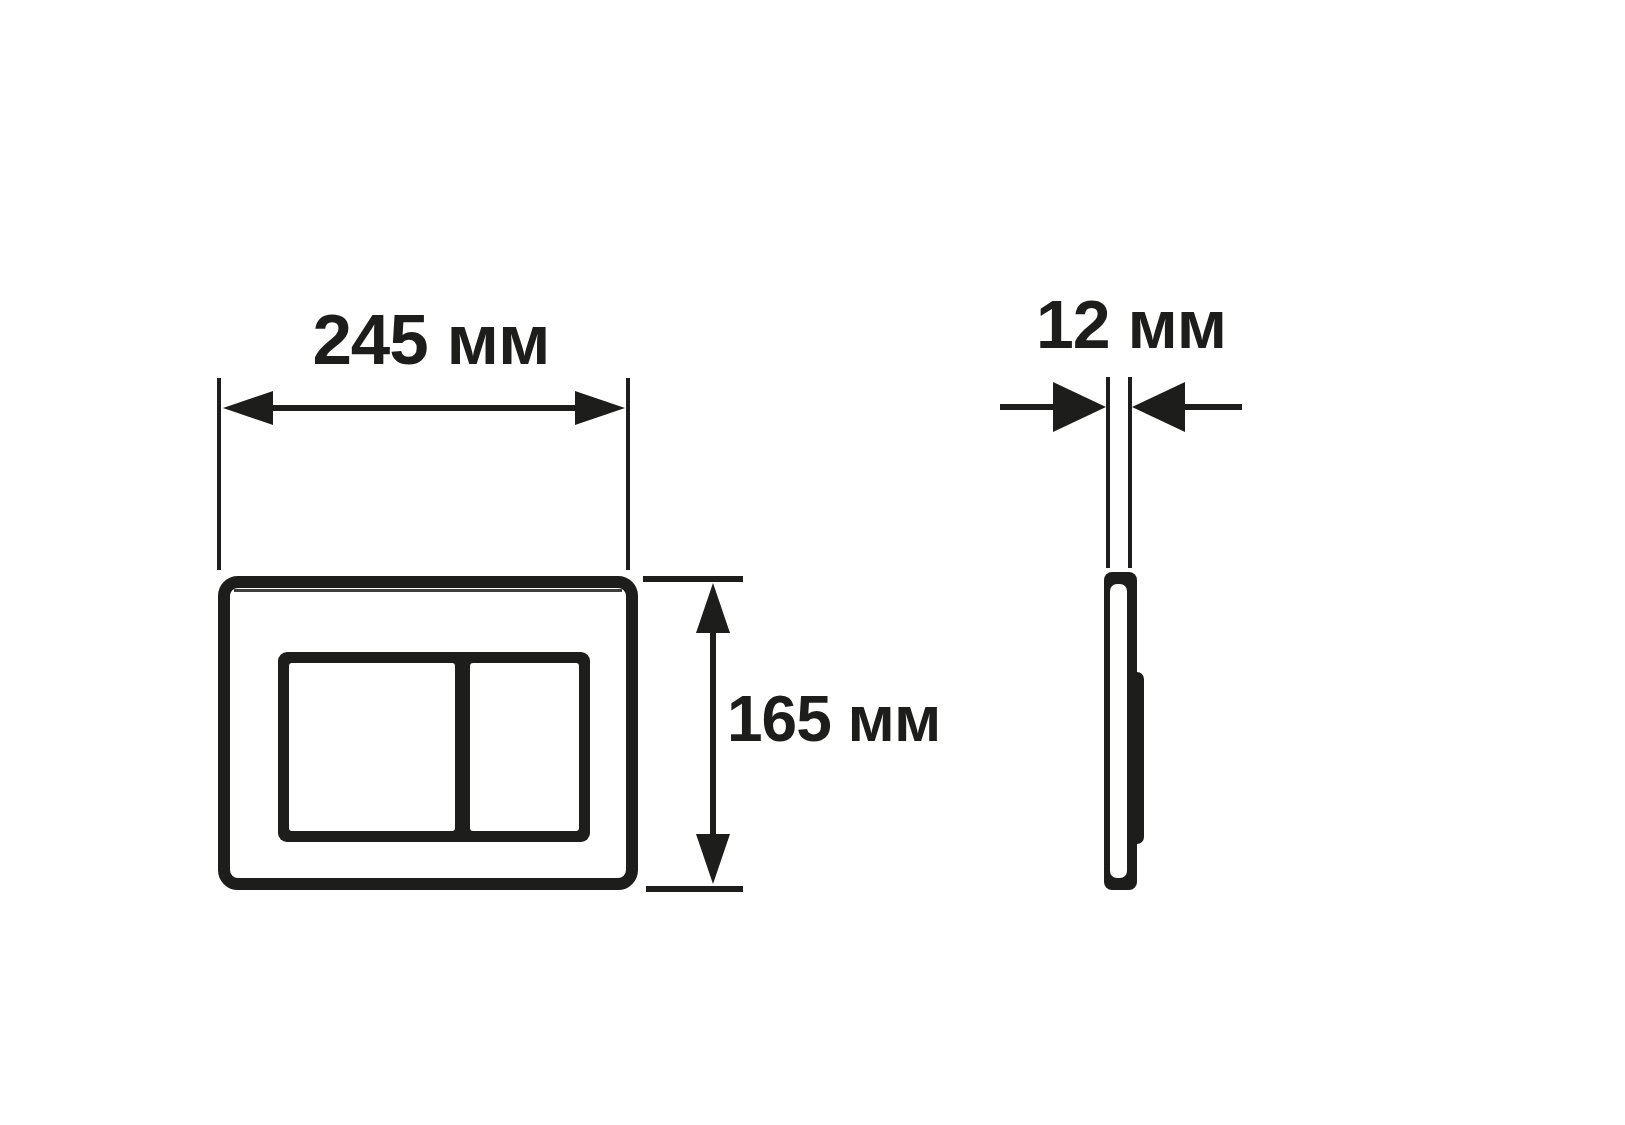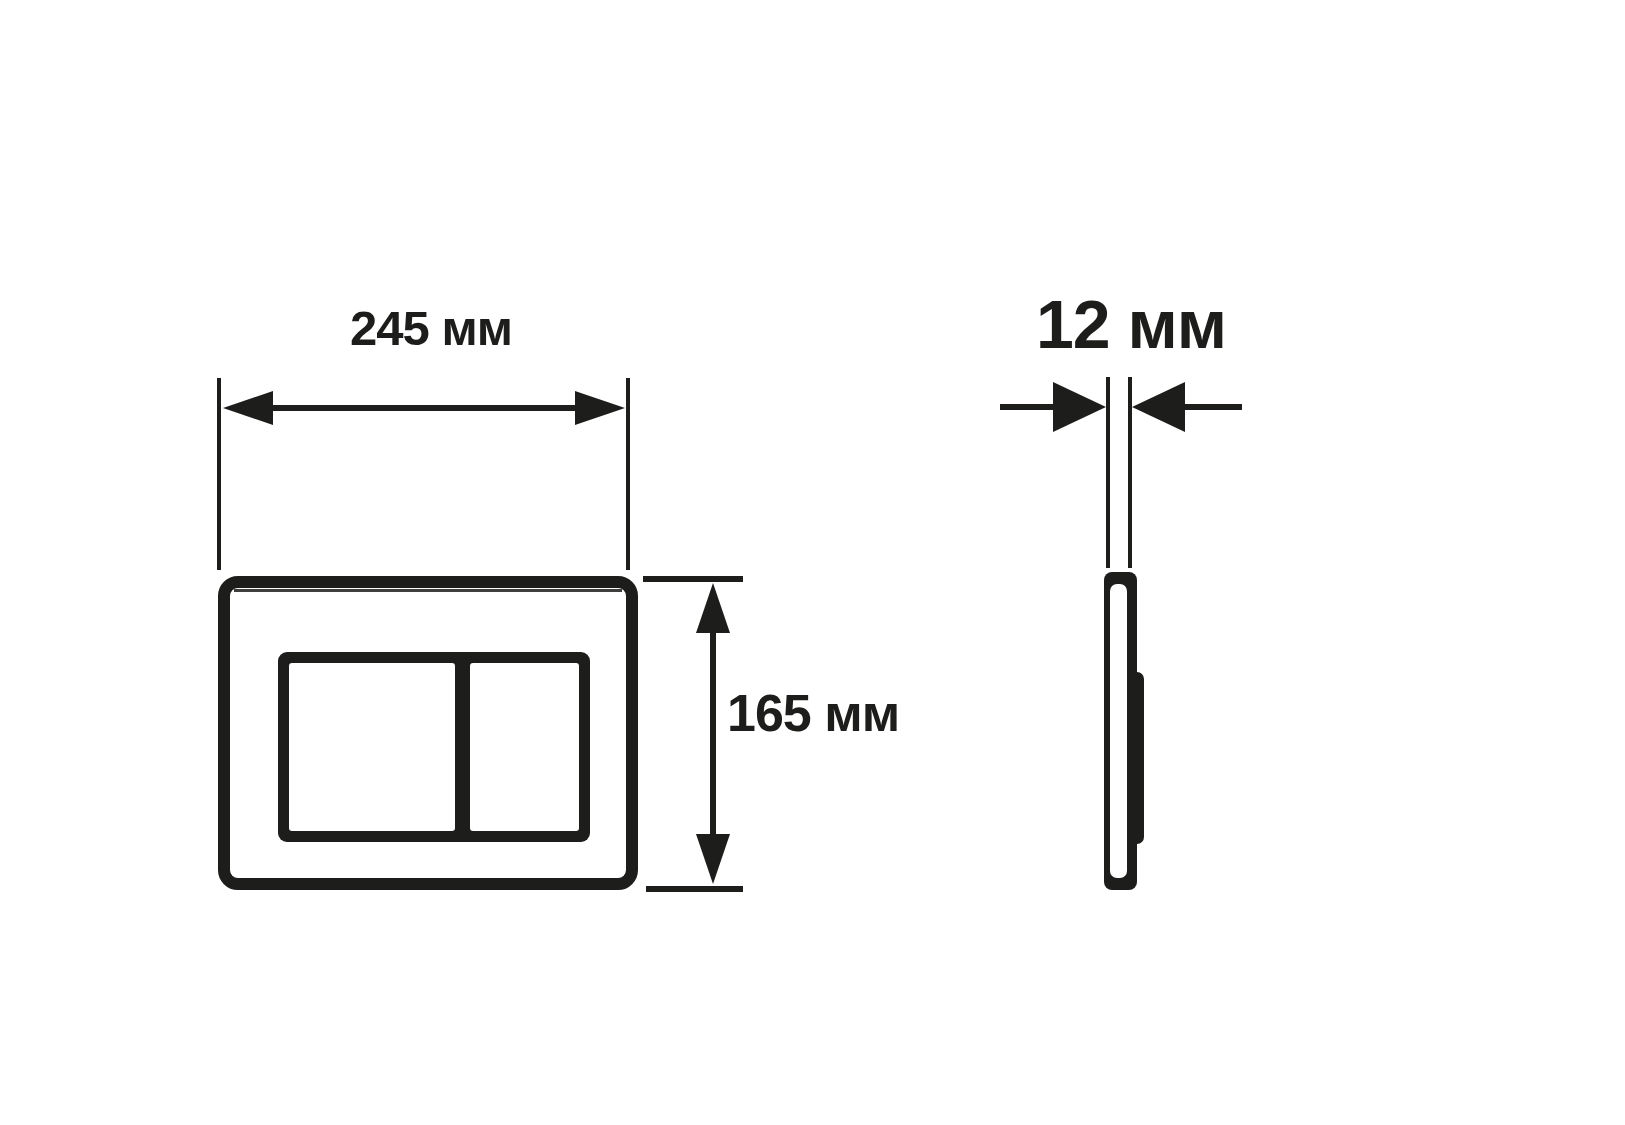--- a/index.html
+++ b/index.html
@@ -97,36 +97,36 @@
     width: 14px; height: 172px;
     background: var(--ink);
     border-radius: 7px;
   }
 </style>
 </head>
 <body>
 
 <div class="stage">
 
-  <span class="dim-label center" style="left:225px; top:304px; width:412px; font-size:49px;">245 мм</span>
+  <span class="dim-label center" style="left:225px; top:304px; width:412px; font-size:71px;">245 мм</span>
   <div class="line" style="left:217px; top:378px; width:4px; height:192px;"></div>
   <div class="line" style="left:626px; top:378px; width:4px; height:192px;"></div>
   <div class="arrow point-left" style="left:223px; top:391px;"></div>
   <div class="line" style="left:267px; top:405px; width:312px; height:6px;"></div>
   <div class="arrow point-right" style="left:575px; top:391px;"></div>
 
   <span class="dim-label center" style="left:981px; top:290px; width:300px; font-size:68px;">12 мм</span>
   <div class="line" style="left:1106px; top:377px; width:4px; height:191px;"></div>
   <div class="line" style="left:1128px; top:377px; width:4px; height:191px;"></div>
   <div class="line" style="left:1000px; top:404px; width:58px; height:6px;"></div>
   <div class="arrow big point-right" style="left:1053px; top:382px;"></div>
   <div class="arrow big point-left" style="left:1132px; top:382px;"></div>
   <div class="line" style="left:1182px; top:404px; width:60px; height:6px;"></div>
 
-  <span class="dim-label" style="left:727px; top:687px; font-size:52px;">165 мм</span>
+  <span class="dim-label" style="left:727px; top:687px; font-size:64px;">165 мм</span>
   <div class="line" style="left:643px; top:576px; width:100px; height:6px;"></div>
   <div class="line" style="left:646px; top:886px; width:97px; height:6px;"></div>
   <div class="arrow point-up" style="left:696px; top:583px;"></div>
   <div class="line" style="left:710px; top:625px; width:6px; height:215px;"></div>
   <div class="arrow point-down" style="left:696px; top:834px;"></div>
 
   <div class="plate-front">
     <div class="plate-top-line"></div>
     <div class="button-group">
       <div class="button-cell large"></div>

